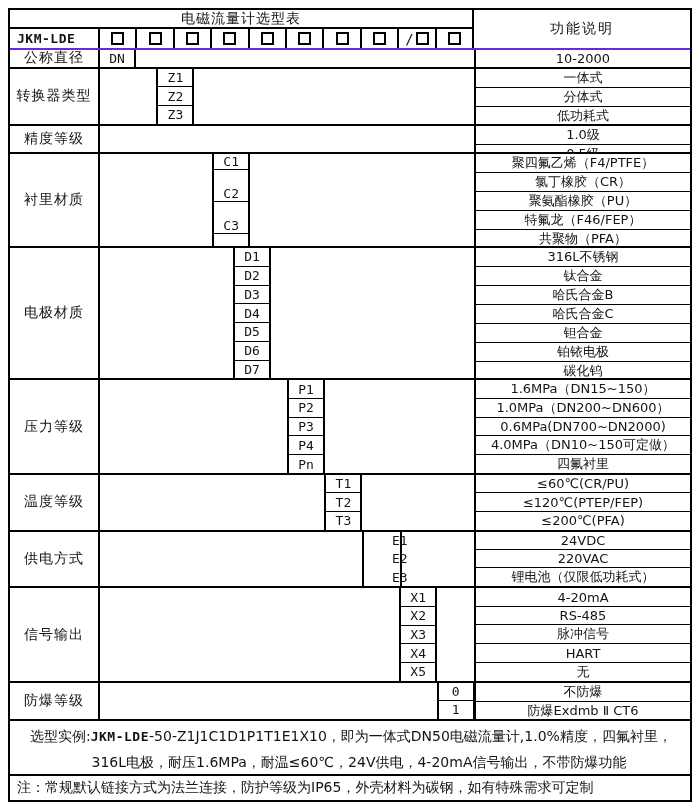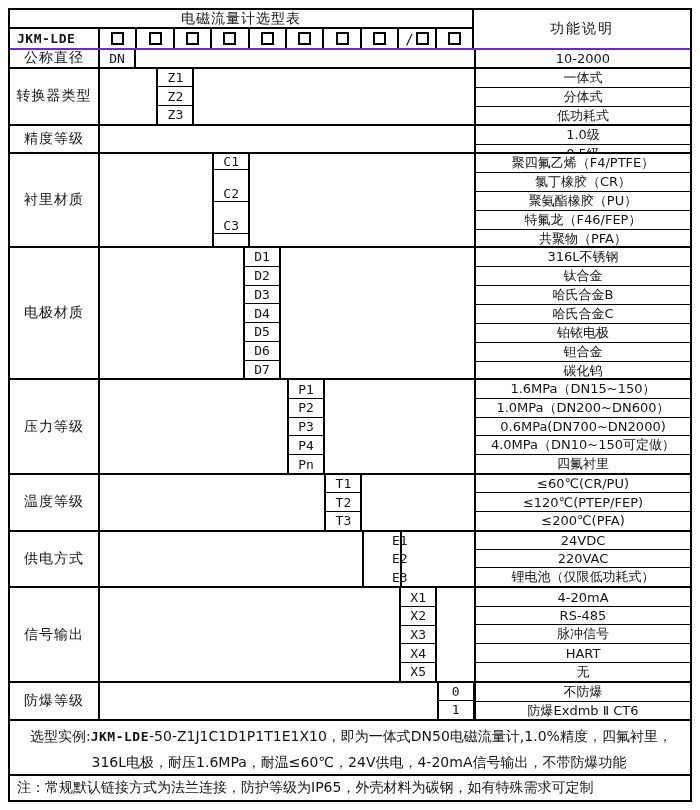--- a/index.html
+++ b/index.html
@@ -142,36 +142,36 @@
         <div class="rcol">
           <div class="desc">聚四氟乙烯（F4/PTFE）</div>
           <div class="desc">氯丁橡胶（CR）</div>
           <div class="desc">聚氨酯橡胶（PU）</div>
           <div class="desc">特氟龙（F46/FEP）</div>
           <div class="desc">共聚物（PFA）</div>
         </div>
       </div>
       <div class="section" style="height: 132.3px;">
         <div class="cat">电极材质</div>
-        <div class="stack" style="left: 233px; justify-content: space-between;">
+        <div class="stack" style="left: 223px; justify-content: space-between;">
           <div class="code">D1</div>
           <div class="code">D2</div>
           <div class="code">D3</div>
           <div class="code">D4</div>
           <div class="code">D5</div>
           <div class="code">D6</div>
           <div class="code">D7</div>
         </div>
         <div class="rcol">
           <div class="desc">316L不锈钢</div>
           <div class="desc">钛合金</div>
           <div class="desc">哈氏合金B</div>
           <div class="desc">哈氏合金C</div>
+          <div class="desc">钽合金</div>
           <div class="desc">铂铱电极</div>
-          <div class="desc">钽合金</div>
           <div class="desc">碳化钨</div>
         </div>
       </div>
       <div class="section" style="height: 94.5px;">
         <div class="cat">压力等级</div>
         <div class="stack" style="left: 277px;">
           <div class="code">P1</div>
           <div class="code">P2</div>
           <div class="code">P3</div>
           <div class="code">P4</div>

